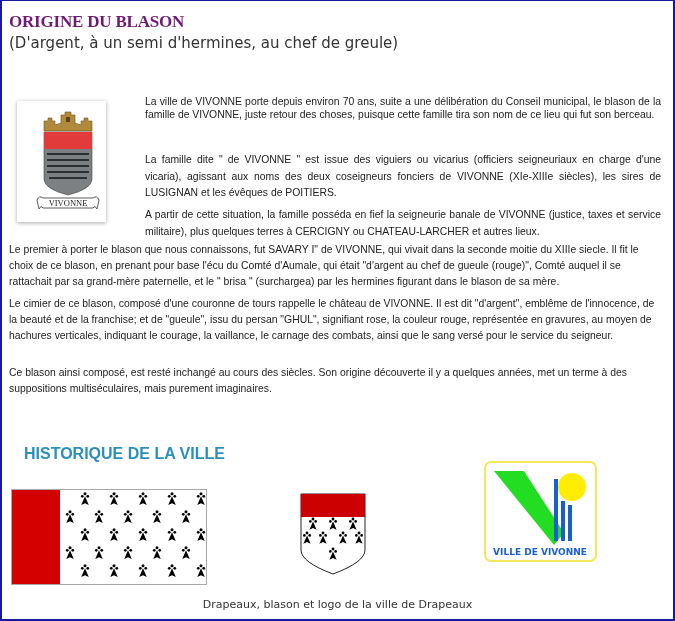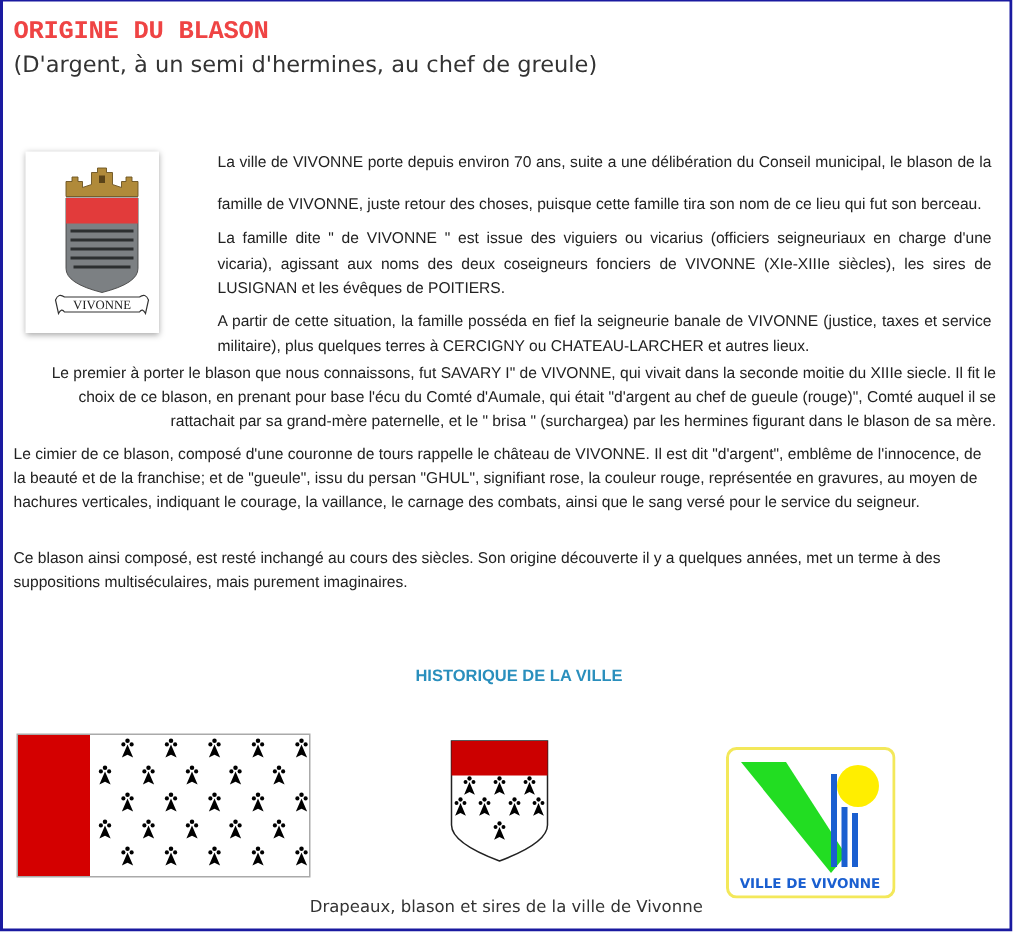--- a/index.html
+++ b/index.html
@@ -5,49 +5,49 @@
     * { box-sizing: border-box; margin: 0; padding: 0; }
     html, body { width: 675px; height: 621px; overflow: hidden; background: #fff; }
     body { font-family: "Liberation Sans", sans-serif; color: #222; position: relative; }
     .frame {
       position: absolute; left: 0; top: 0; width: 675px; height: 621px;
       border-left: 2px solid #1a1aa0; border-right: 2px solid #1a1aa0; border-bottom: 2px solid #1a1aa0;
       border-top: 1px solid #1a1aa0;
     }
     .title {
       position: absolute; left: 9px; top: 12px;
-      font-family: Liberation Mono, monospace; font-weight: bold; font-size: 17px; color: #ef4444;
+      font-family: Liberation Serif, serif; font-weight: bold; font-size: 17px; color: #701a75;
       letter-spacing: -0.2px;
     }
     .subtitle {
       position: absolute; left: 9px; top: 34px;
       font-family: "DejaVu Sans", sans-serif; font-size: 15px; color: #333;
     }
     .crest-box {
       position: absolute; left: 17px; top: 101px; width: 89px; height: 121px;
       background: #fff; box-shadow: 0 1px 4px rgba(0,0,0,0.35);
     }
     .crest-box svg { display: block; }
     .p { position: absolute; font-size: 10.4px; line-height: 16.5px; color: #222; }
     .p.right { left: 145px; width: 516px; }
     .p.full { left: 9px; width: 655px; line-height: 16px; }
     .justify { text-align: justify; }
-    .p1 { top: 95px; line-height: 28px; }
+    .p1 { top: 95px; line-height: 13px; }
     .p2 { top: 152px; }
     .p3 { top: 207px; }
-    .p4 { top: 242px; text-align: right; }
+    .p4 { top: 242px; }
     .p5 { top: 296px; }
     .p6 { top: 365px; }
     .history-link {
-      position: absolute; left: 0; width: 668px; top: 445px; text-align: center;
-      font-weight: bold; font-size: 11px; color: #2a8fbd; text-decoration: none; cursor: pointer; padding-left: 24px;
+      position: absolute; left: 0; width: 668px; top: 445px; text-align: left;
+      font-weight: bold; font-size: 16px; color: #2a8fbd; text-decoration: none; cursor: pointer; padding-left: 24px;
     }
     .img-flag { position: absolute; left: 11px; top: 489px; width: 196px; height: 96px; border: 1px solid #aaa; }
     .img-shield { position: absolute; left: 295px; top: 492px; width: 74px; height: 84px; }
-    .img-logo { position: absolute; left: 484px; top: 498px; width: 94px; height: 101px; }
+    .img-logo { position: absolute; left: 484px; top: 461px; width: 94px; height: 101px; }
     .caption {
       position: absolute; left: 0; width: 675px; top: 598px; text-align: center;
       font-family: "DejaVu Sans", sans-serif; font-size: 11px; color: #333;
     }
   </style>
 </head>
 <body>
 
 <div class="frame"></div>
 
@@ -309,13 +309,13 @@
     <g fill="#1a5fd0">
       <rect x="70" y="18" width="4" height="62"></rect>
       <rect x="77" y="40" width="4" height="40"></rect>
       <rect x="84" y="44" width="4" height="36"></rect>
     </g>
     <circle cx="88" cy="26" r="14" fill="#ffee00"></circle>
     <text x="56" y="94" text-anchor="middle" font-family="DejaVu Sans, sans-serif" font-weight="bold" font-size="9" fill="#1a5fd0">VILLE DE VIVONNE</text>
   </svg>
 </div>
 
-<div class="caption">Drapeaux, blason et sires de la ville de Vivonne</div>
+<div class="caption">Drapeaux, blason et logo de la ville de Drapeaux</div>
 
 </body></html>

